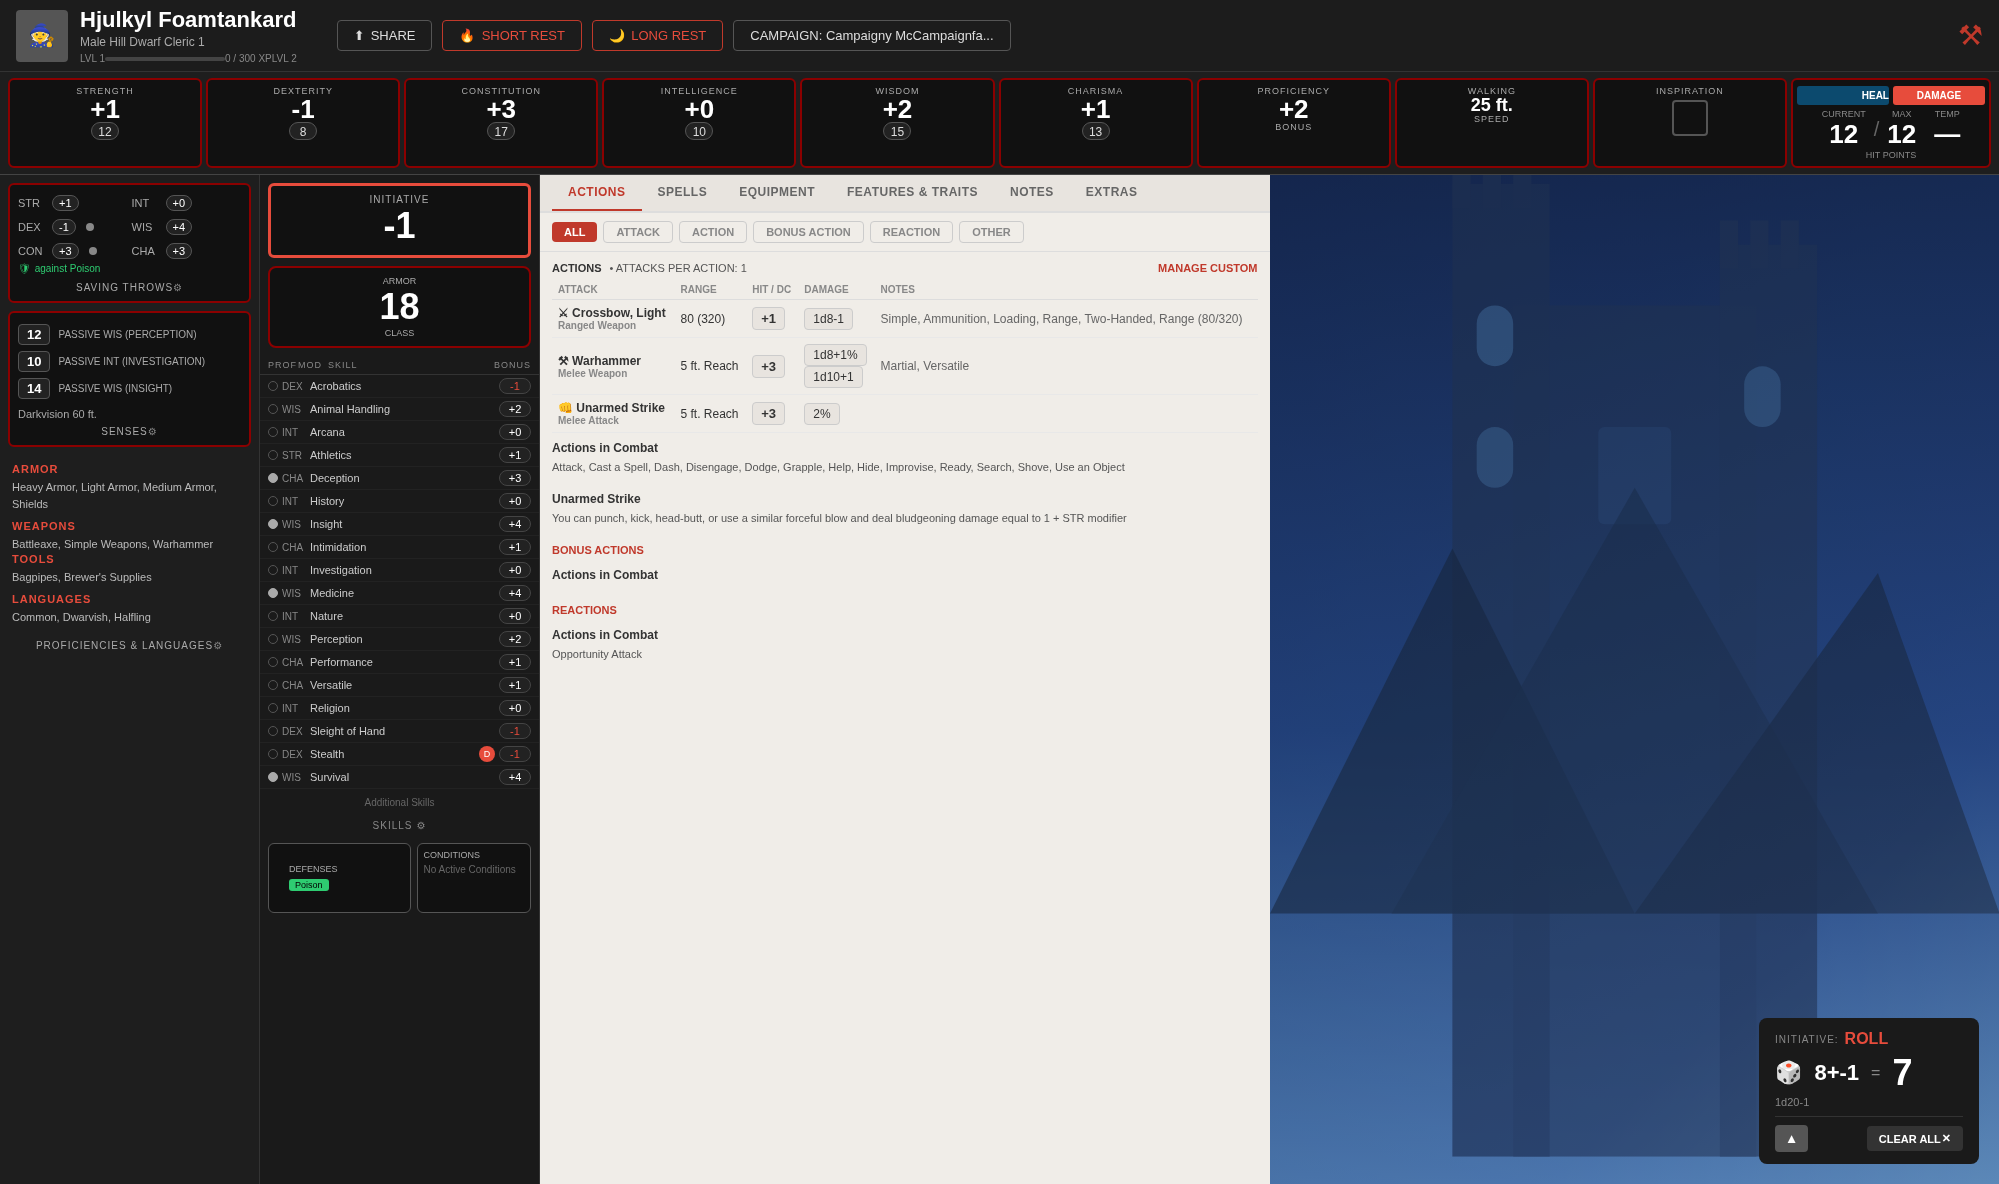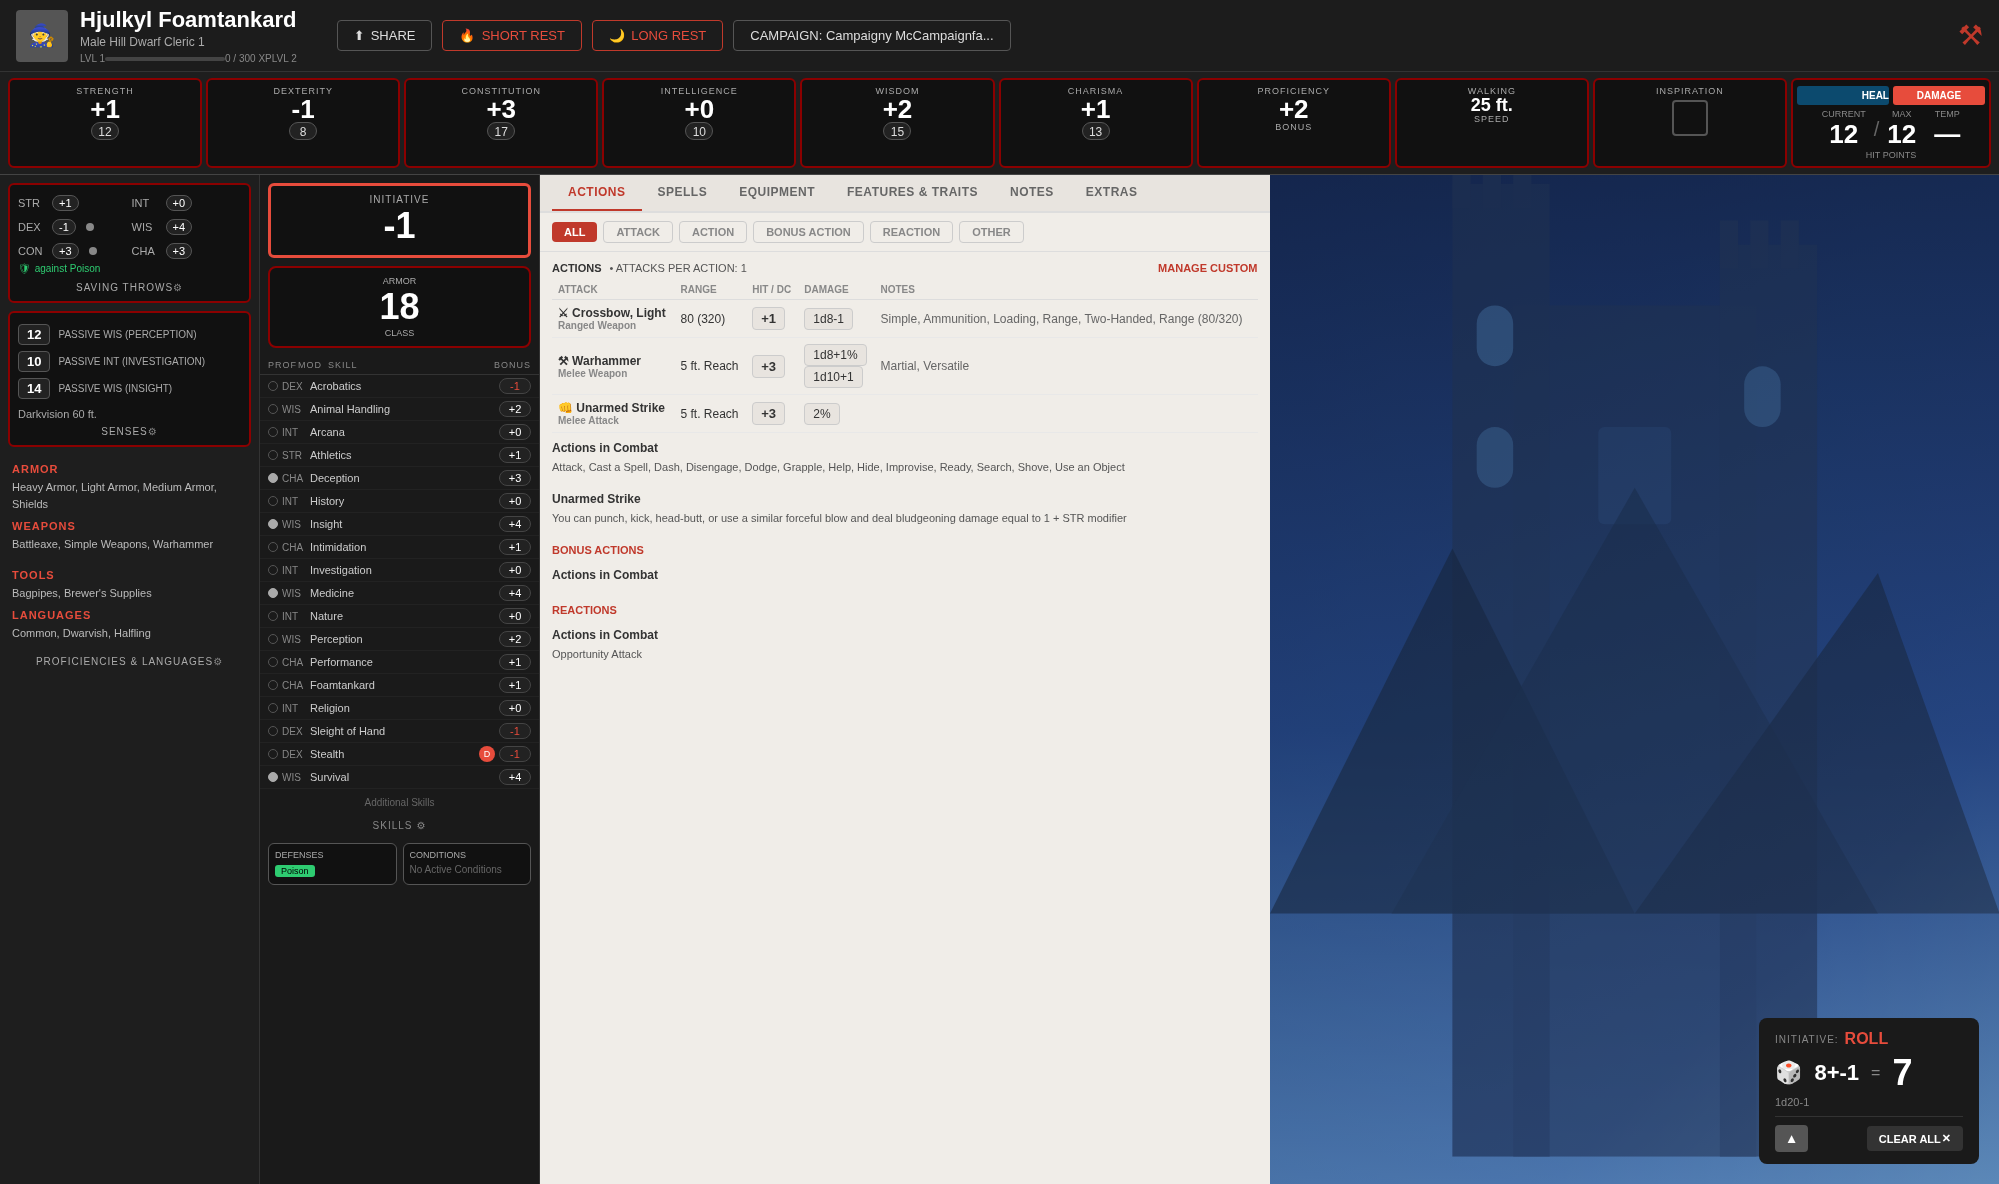--- a/index.html
+++ b/index.html
@@ -569,21 +569,21 @@
         <span>SENSES</span>
         <span class="small-gear">⚙</span>
       </div>
     </div>
 
     <div class="prof-section">
       <h4>ARMOR</h4>
       <p>Heavy Armor, Light Armor, Medium Armor, Shields</p>
       <h4 style="margin-top:8px;">WEAPONS</h4>
       <p>Battleaxe, Simple Weapons, Warhammer</p>
-      <h4 style="margin-top:16px;">TOOLS</h4>
+      <h4 style="margin-top:0;">TOOLS</h4>
       <p>Bagpipes, Brewer's Supplies</p>
       <h4 style="margin-top:8px;">LANGUAGES</h4>
       <p>Common, Dwarvish, Halfling</p>
     </div>
     <div class="section-title" style="color:#aaa;">
       <span>PROFICIENCIES &amp; LANGUAGES</span>
       <span class="small-gear">⚙</span>
     </div>
 
   </div>
@@ -683,21 +683,21 @@
         </div>
         <div class="skill-row">
           <span class="skill-dot"></span>
           <span class="skill-attr">CHA</span>
           <span class="skill-name">Performance</span>
           <span class="skill-bonus">+1</span>
         </div>
         <div class="skill-row">
           <span class="skill-dot"></span>
           <span class="skill-attr">CHA</span>
-          <span class="skill-name">Foamtankard</span>
+          <span class="skill-name">Versatile</span>
           <span class="skill-bonus">+1</span>
         </div>
         <div class="skill-row">
           <span class="skill-dot"></span>
           <span class="skill-attr">INT</span>
           <span class="skill-name">Religion</span>
           <span class="skill-bonus">+0</span>
         </div>
         <div class="skill-row">
           <span class="skill-dot"></span>
@@ -722,21 +722,21 @@
 
     <div class="skills-footer">
       <span>Additional Skills</span>
     </div>
     <div class="skills-section-title">
       <span>SKILLS</span>
       <span class="small-gear">⚙</span>
     </div>
 
     <div style="display:flex;gap:6px;margin:8px;">
-      <div style="flex:1;background:#111;border:1px solid #555;border-radius:6px;padding:6px;">
+      <div style="flex:1;background:#111;border:1px solid #555;border-radius:6px;padding:20px;">
         <div style="font-size:9px;color:#aaa;text-transform:uppercase;">DEFENSES</div>
         <div class="poison-tag">
           <span>Poison</span>
         </div>
       </div>
       <div style="flex:1;background:#111;border:1px solid #555;border-radius:6px;padding:6px;">
         <div style="font-size:9px;color:#aaa;text-transform:uppercase;">CONDITIONS</div>
         <div style="font-size:10px;color:#666;margin-top:4px;">No Active Conditions</div>
       </div>
     </div>

